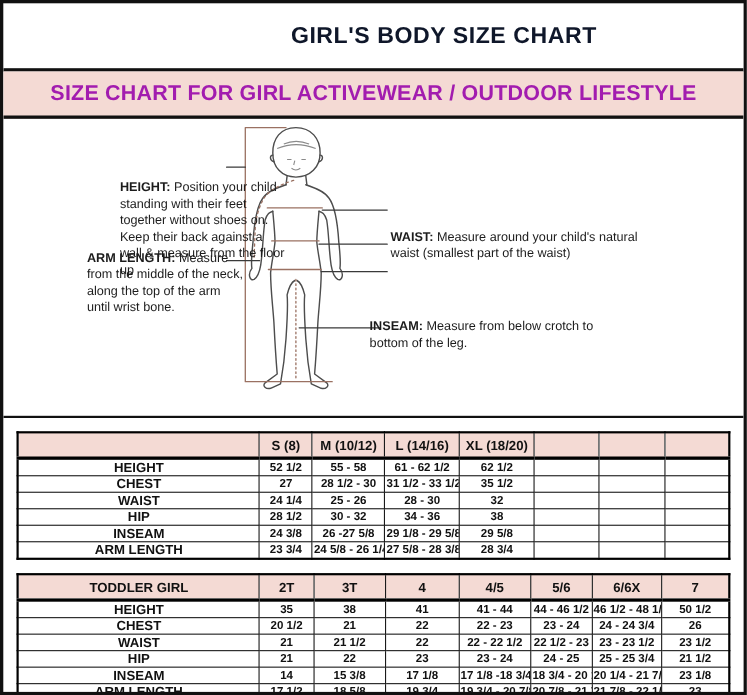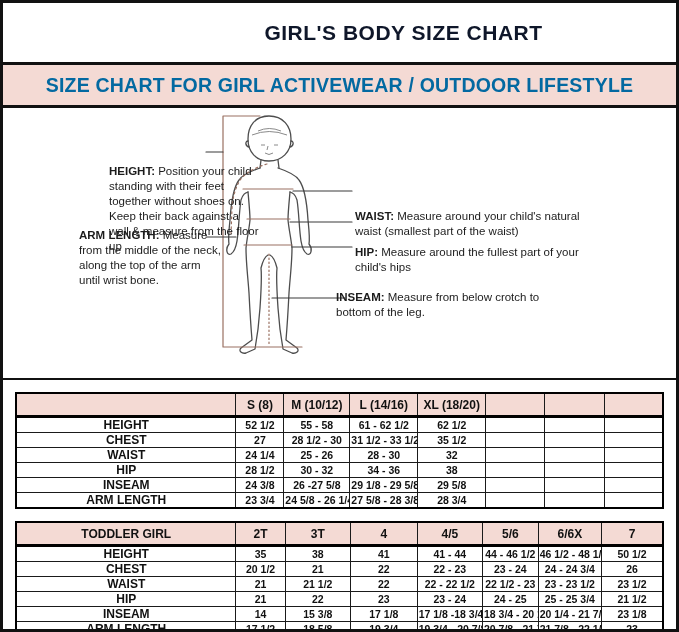--- a/index.html
+++ b/index.html
@@ -9,21 +9,21 @@
     font-family:"Liberation Sans",sans-serif;color:#111;
   }
   
   .title-section{height:62px;box-sizing:border-box;border-bottom:3px solid #111;
     display:flex;align-items:center;justify-content:center;}
   .title-section h1{margin:0;padding-left:128px;font-size:21px;font-weight:bold;
     letter-spacing:.5px;color:#0f172a;}
   
   .banner{height:43px;box-sizing:border-box;border-bottom:3px solid #111;
     background:#f4dad4;display:flex;align-items:center;justify-content:center;}
-  .banner span{font-size:19.5px;font-weight:bold;color:#0369a1;letter-spacing:.2px;}
+  .banner span{font-size:19.5px;font-weight:bold;color:#a21caf;letter-spacing:.2px;}
   
   .diagram{position:relative;height:272px;box-sizing:border-box;border-bottom:2px solid #111;}
   .diagram svg{position:absolute;left:0;top:0;}
   .ann{position:absolute;font-size:11.5px;line-height:15px;color:#1c1c1c;}
   .ann .lbl{font-weight:bold;}
   .ann-height{left:76px;top:56px;width:152px;margin-left:30px;}
   .ann-armlength{left:76px;top:120px;width:142px;}
   .ann-chest{left:352px;top:66px;width:228px;}
   .ann-waist{left:352px;top:101px;width:236px;}
   .ann-hip{left:352px;top:137px;width:224px;}
@@ -105,24 +105,20 @@
       <span>Position your child standing with their feet together without shoes on. Keep their back against a wall &amp; measure from the floor up</span>
     </div>
     <div class="ann ann-armlength">
       <span class="lbl">ARM LENGTH:</span>
       <span>Measure from the middle of the neck, along the top of the arm until wrist bone.</span>
     </div>
     <div class="ann ann-waist">
       <span class="lbl">WAIST:</span>
       <span>Measure around your child's natural waist (smallest part of the waist)</span>
     </div>
-    <div class="ann ann-hip">
-      <span class="lbl">HIP:</span>
-      <span>Measure around the fullest part of your child's hips</span>
-    </div>
     <div class="ann ann-inseam">
       <span class="lbl">INSEAM:</span>
       <span>Measure from below crotch to bottom of the leg.</span>
     </div>
   </div>
 
   <div class="tables">
 
     <table>
       <colgroup>

